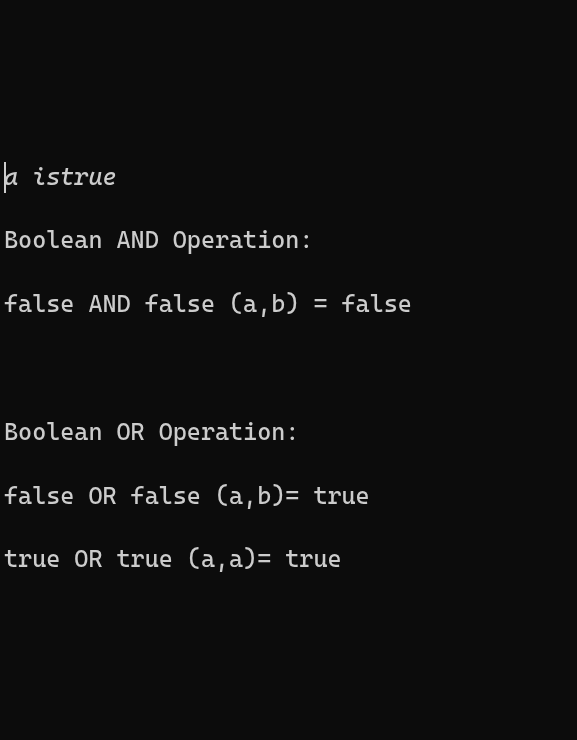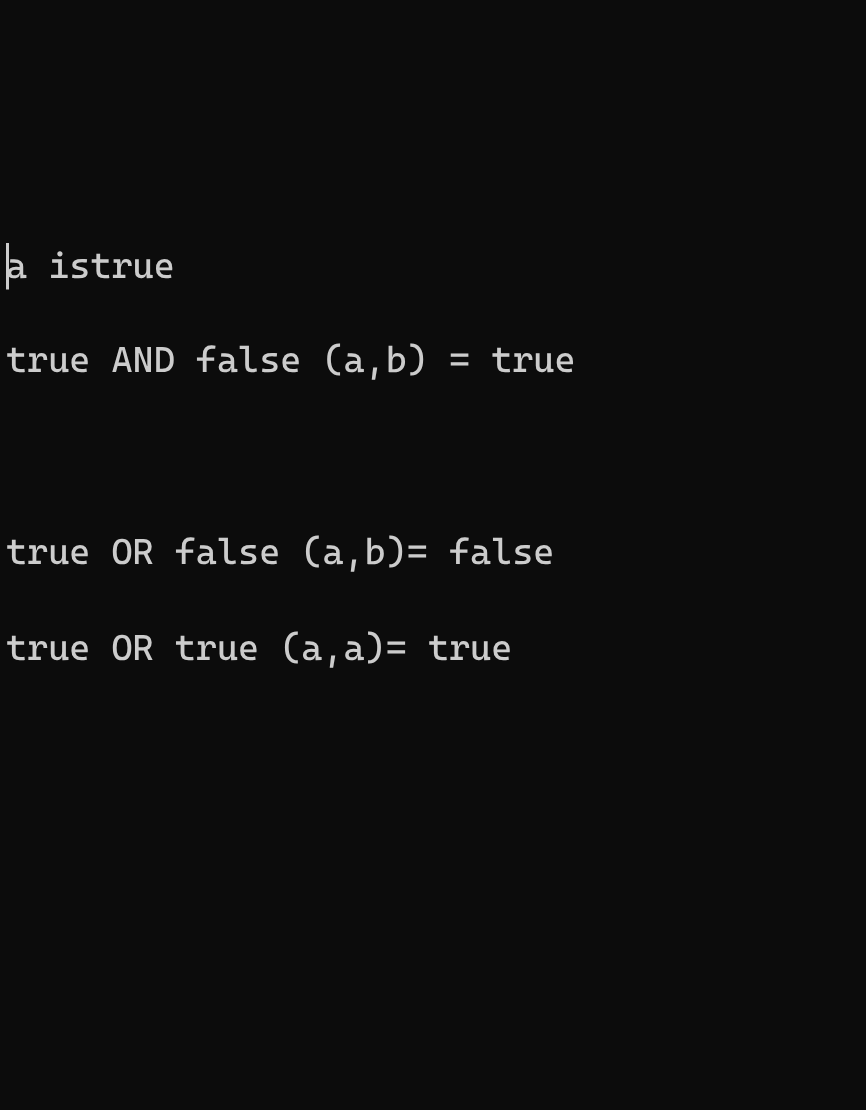--- a/index.html
+++ b/index.html
@@ -14,20 +14,21 @@
       font-size: 24px;
       line-height: 1.33;
       padding: 2px 4px;
       width: 577px;
       height: 740px;
       white-space: pre;
       overflow: hidden;
     }
     .cursor-line {
       position: relative;
+      font-style: italic;
     }
     .cursor-line::before {
       content: '';
       position: absolute;
       left: 0;
       top: 0;
       width: 2px;
       height: 1.33em;
       background-color: #cccccc;
     }
@@ -35,23 +36,25 @@
       display: block;
     }
   </style>
 </head>
 <body>
 
 
 
 <div>
 <span class="line cursor-line">a istrue</span>
-<span class="line">true AND false (a,b) = true</span>
+<span class="line">Boolean AND Operation:</span>
+<span class="line">false AND false (a,b) = false</span>
 <span class="line">&nbsp;</span>
-<span class="line">true OR false (a,b)= false</span>
+<span class="line">Boolean OR Operation:</span>
+<span class="line">false OR false (a,b)= true</span>
 <span class="line">true OR true (a,a)= true</span>
 
 
 
 
 
 
 
 
 

